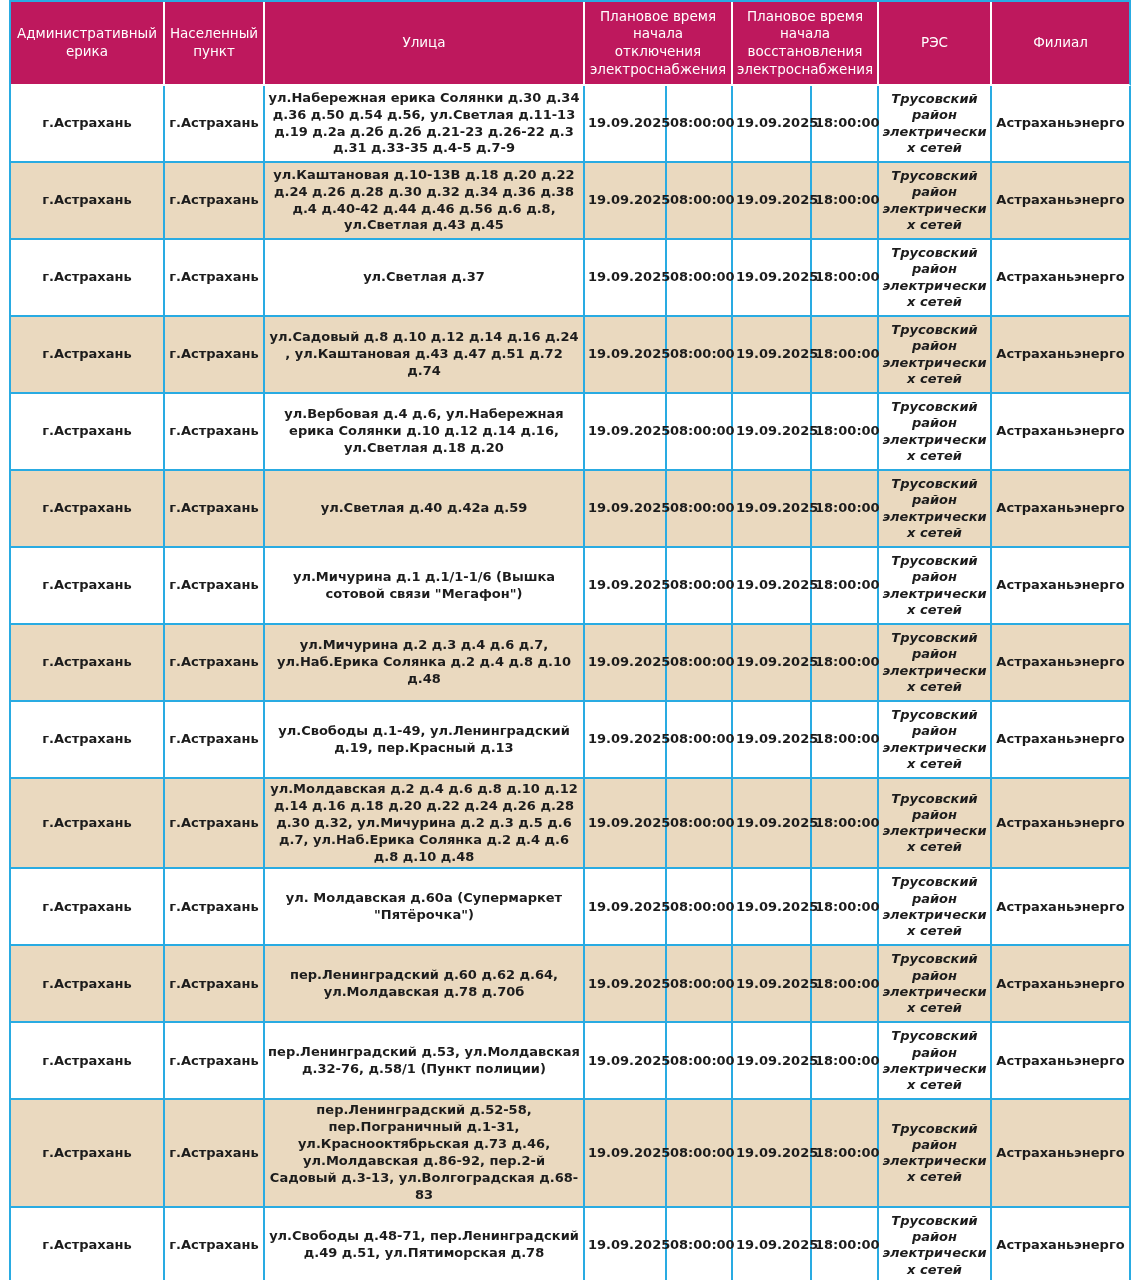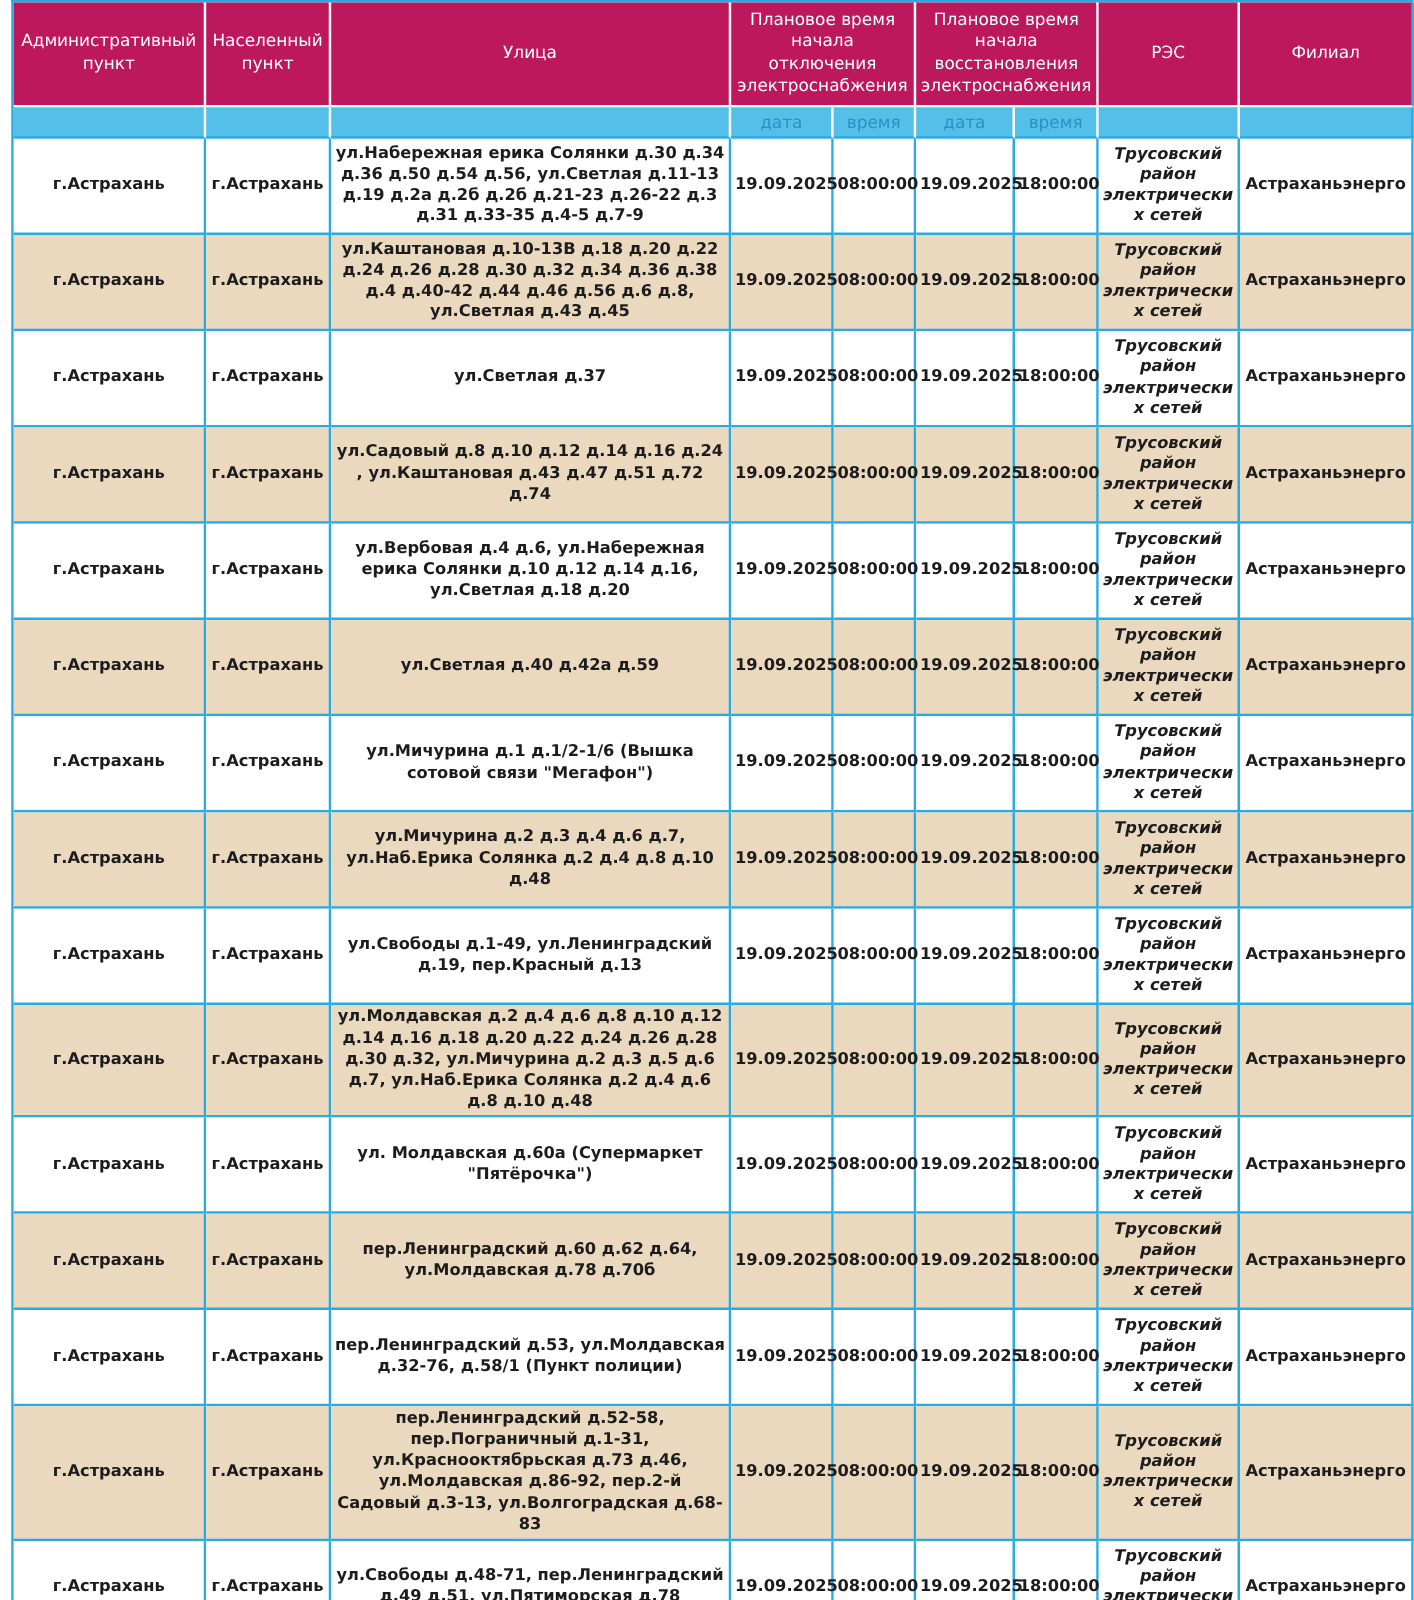--- a/index.html
+++ b/index.html
@@ -84,39 +84,28 @@
     <col style="width:320px">
     <col style="width:82px">
     <col style="width:66px">
     <col style="width:79px">
     <col style="width:67px">
     <col style="width:113px">
     <col style="width:139px">
   </colgroup>
   <thead>
     <tr class="head-main">
-      <th>Административный пункт</th>
+      <th>Административный ерика</th>
       <th>Населенный пункт</th>
       <th>Улица</th>
       <th colspan="2">Плановое время начала отключения электроснабжения</th>
       <th colspan="2">Плановое время начала восстановления электроснабжения</th>
       <th>РЭС</th>
       <th>Филиал</th>
     </tr>
-    <tr class="head-sub">
-      <td></td>
-      <td></td>
-      <td></td>
-      <td>дата</td>
-      <td>время</td>
-      <td>дата</td>
-      <td>время</td>
-      <td></td>
-      <td></td>
-    </tr>
   </thead>
   <tbody>
       <tr class="row-white">
     <td>г.Астрахань</td>
     <td>г.Астрахань</td>
     <td>ул.Набережная ерика Солянки д.30 д.34 д.36 д.50 д.54 д.56, ул.Светлая д.11-13 д.19 д.2а д.2б д.2б д.21-23 д.26-22 д.3 д.31 д.33-35 д.4-5 д.7-9</td>
     <td class="nowrap">19.09.2025</td>
     <td class="nowrap">08:00:00</td>
     <td class="nowrap">19.09.2025</td>
     <td class="nowrap">18:00:00</td>
@@ -174,21 +163,21 @@
     <td class="nowrap">19.09.2025</td>
     <td class="nowrap">08:00:00</td>
     <td class="nowrap">19.09.2025</td>
     <td class="nowrap">18:00:00</td>
     <td class="cell-res">Трусовский район электрических сетей</td>
     <td>Астраханьэнерго</td>
   </tr>
       <tr class="row-white">
     <td>г.Астрахань</td>
     <td>г.Астрахань</td>
-    <td>ул.Мичурина д.1 д.1/2-1/6 (Вышка сотовой связи "Мегафон")</td>
+    <td>ул.Мичурина д.1 д.1/1-1/6 (Вышка сотовой связи "Мегафон")</td>
     <td class="nowrap">19.09.2025</td>
     <td class="nowrap">08:00:00</td>
     <td class="nowrap">19.09.2025</td>
     <td class="nowrap">18:00:00</td>
     <td class="cell-res">Трусовский район электрических сетей</td>
     <td>Астраханьэнерго</td>
   </tr>
       <tr class="row-beige">
     <td>г.Астрахань</td>
     <td>г.Астрахань</td>

